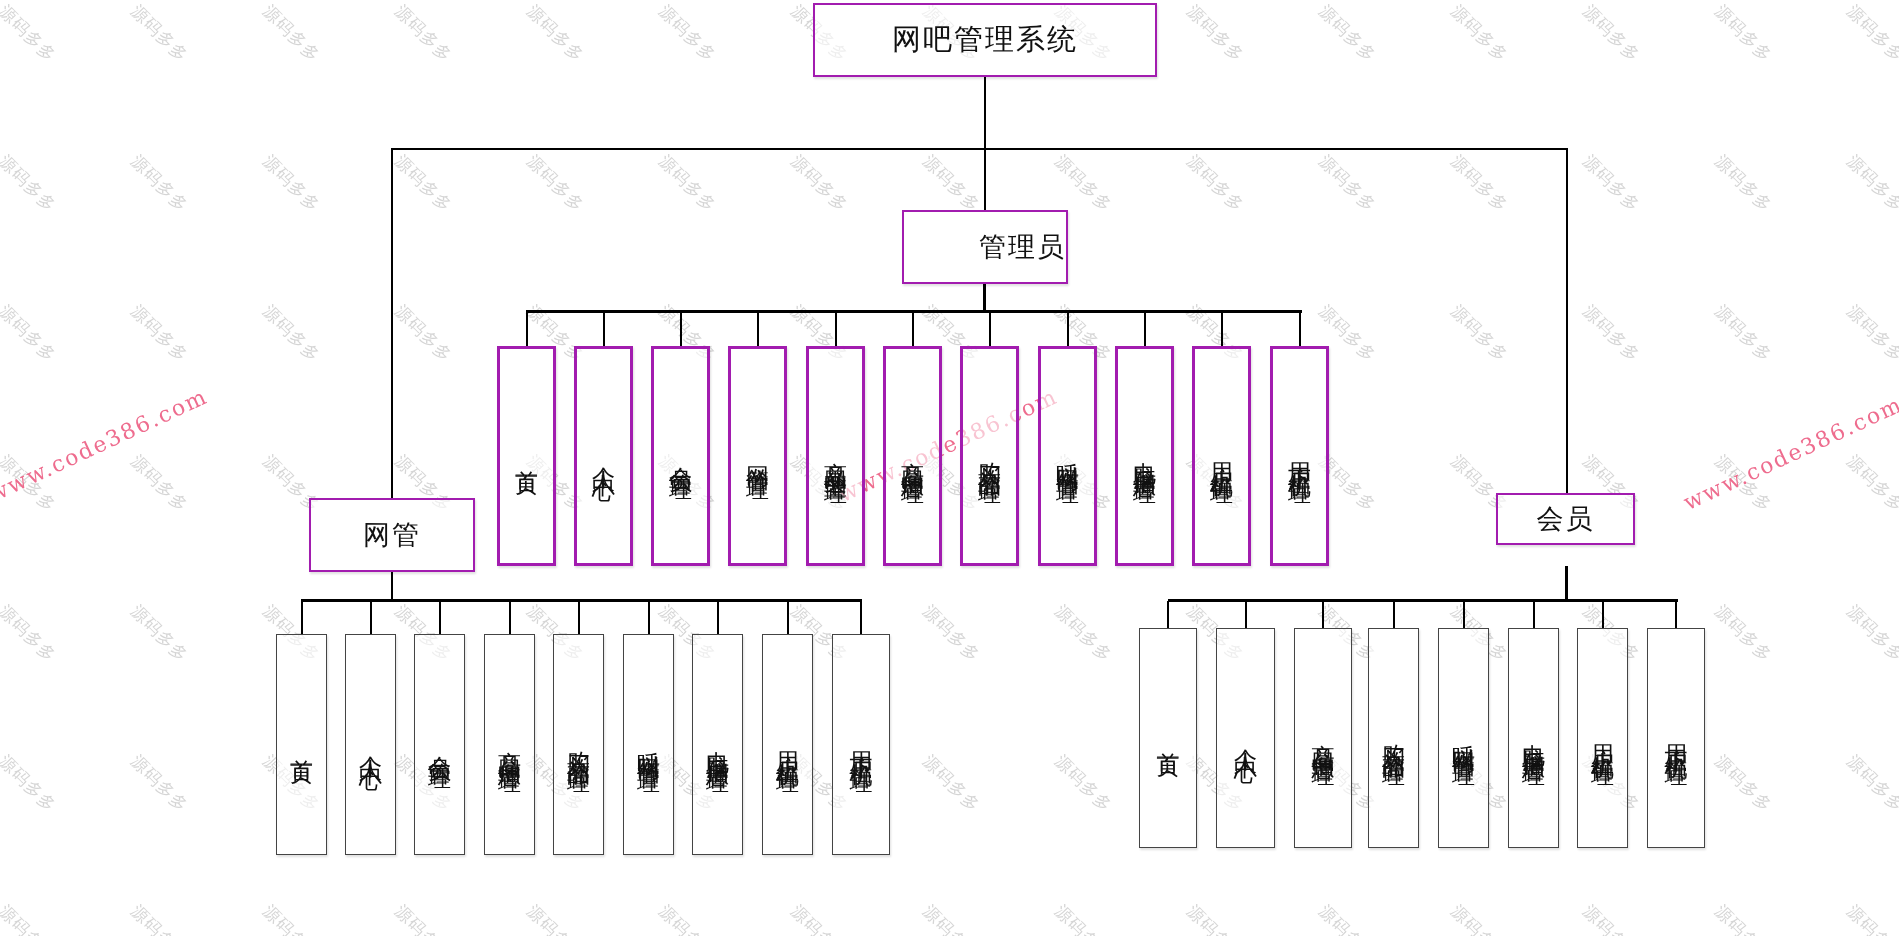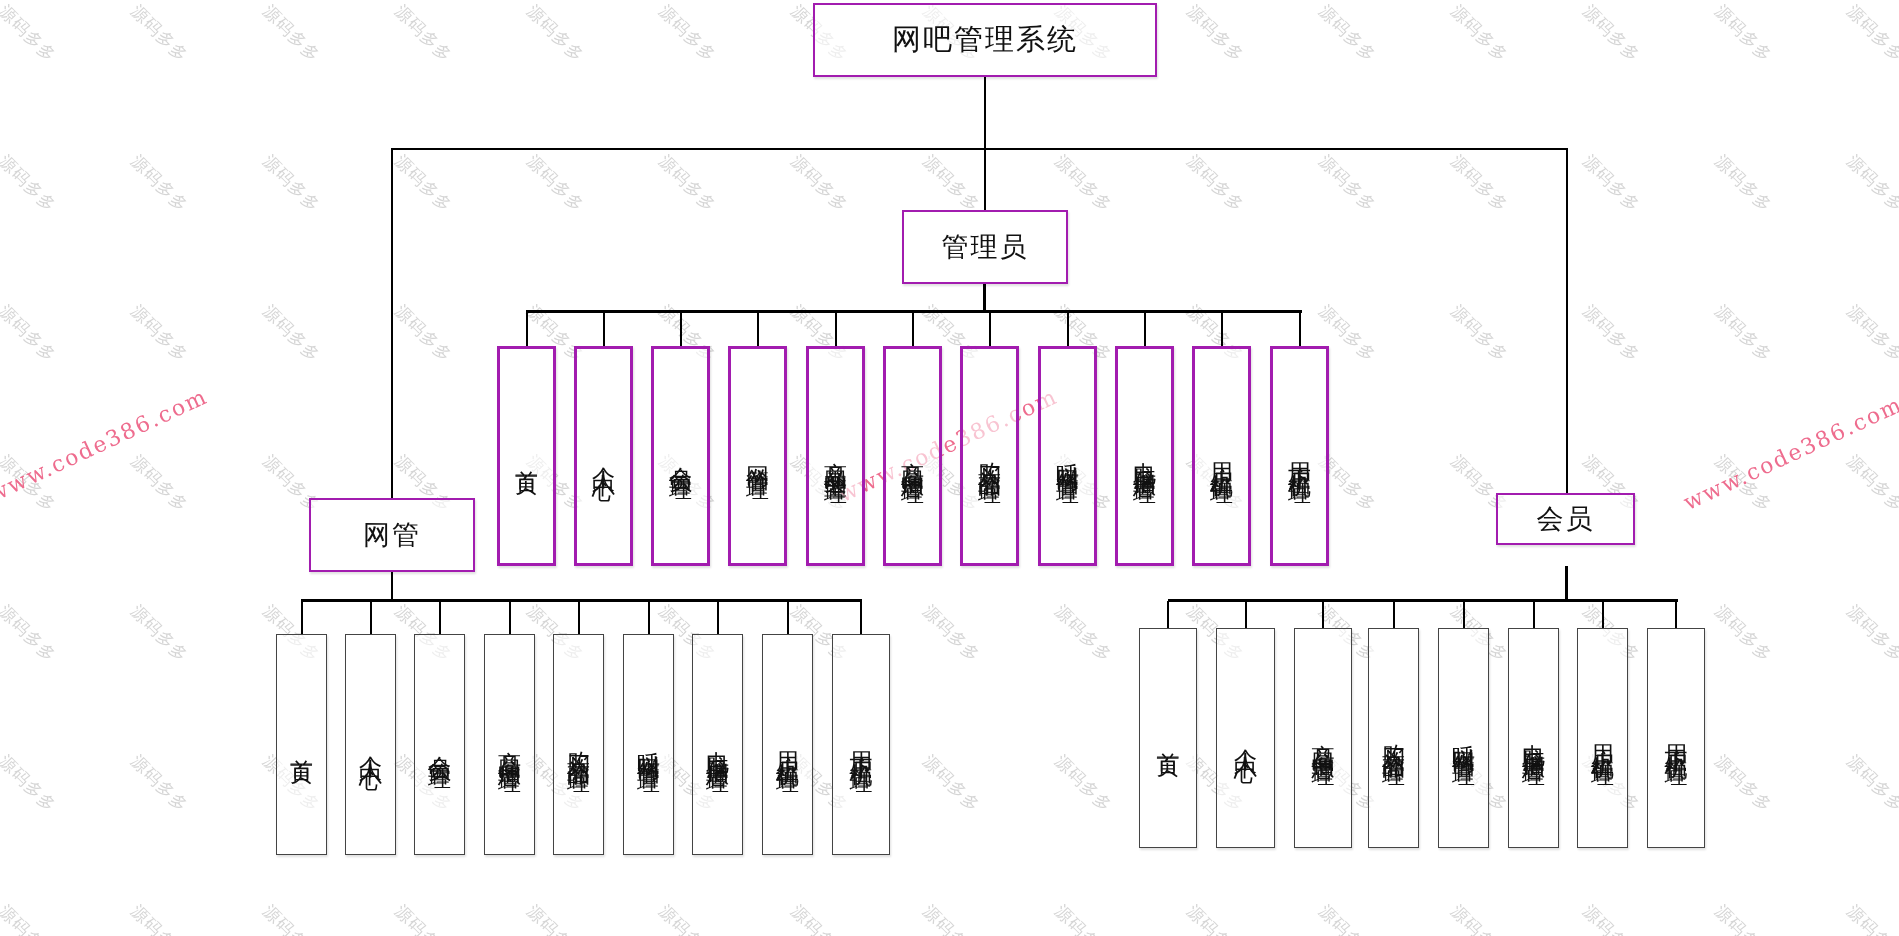--- a/index.html
+++ b/index.html
@@ -139,21 +139,21 @@
     </div>
 
   <div class="node h" style="left:813px;top:3px;width:344px;height:74px;font-size:29px;">
     <span>网吧管理系统</span>
   </div>
   <div class="line" style="left:984px;top:77px;width:2px;height:133px;"></div>
   <div class="line" style="left:391px;top:148px;width:1177px;height:2px;"></div>
   <div class="line" style="left:391px;top:148px;width:2px;height:350px;"></div>
   <div class="line" style="left:1566px;top:148px;width:2px;height:345px;"></div>
 
-  <div class="node h" style="left:902px;top:210px;width:166px;height:74px;">
+  <div class="node h" style="left:902px;top:210px;width:166px;height:74px;justify-content:flex-end;">
     <span>管理员</span>
   </div>
   <div class="line" style="left:983px;top:284px;width:3px;height:28px;"></div>
   <div class="line" style="left:526px;top:310px;width:776px;height:3px;"></div>
   <div id="admin-children">
       <div class="line" style="left: 526px; top: 312px; width: 2px; height: 34px;"></div>
       <div class="node v thick" style="left: 497px; top: 346px; width: 59px; height: 220px;">
         <span>首页</span>
       </div>
       <div class="line" style="left: 603px; top: 312px; width: 2px; height: 34px;"></div>

